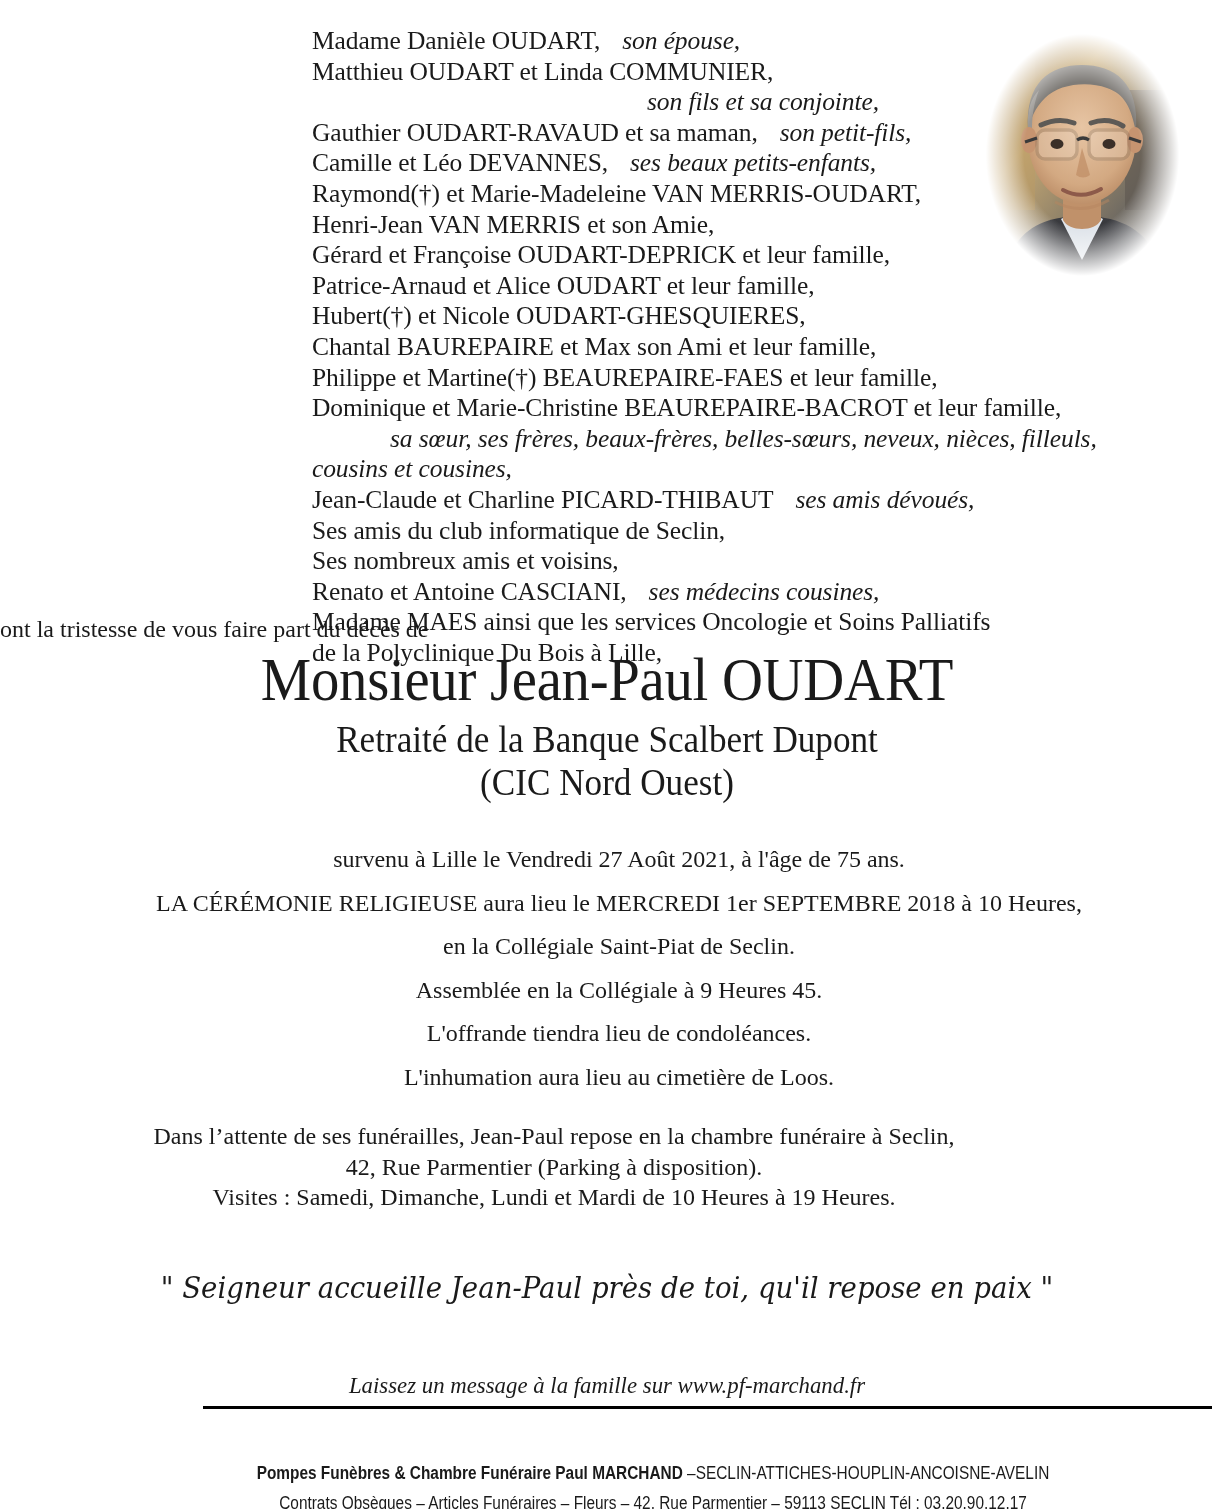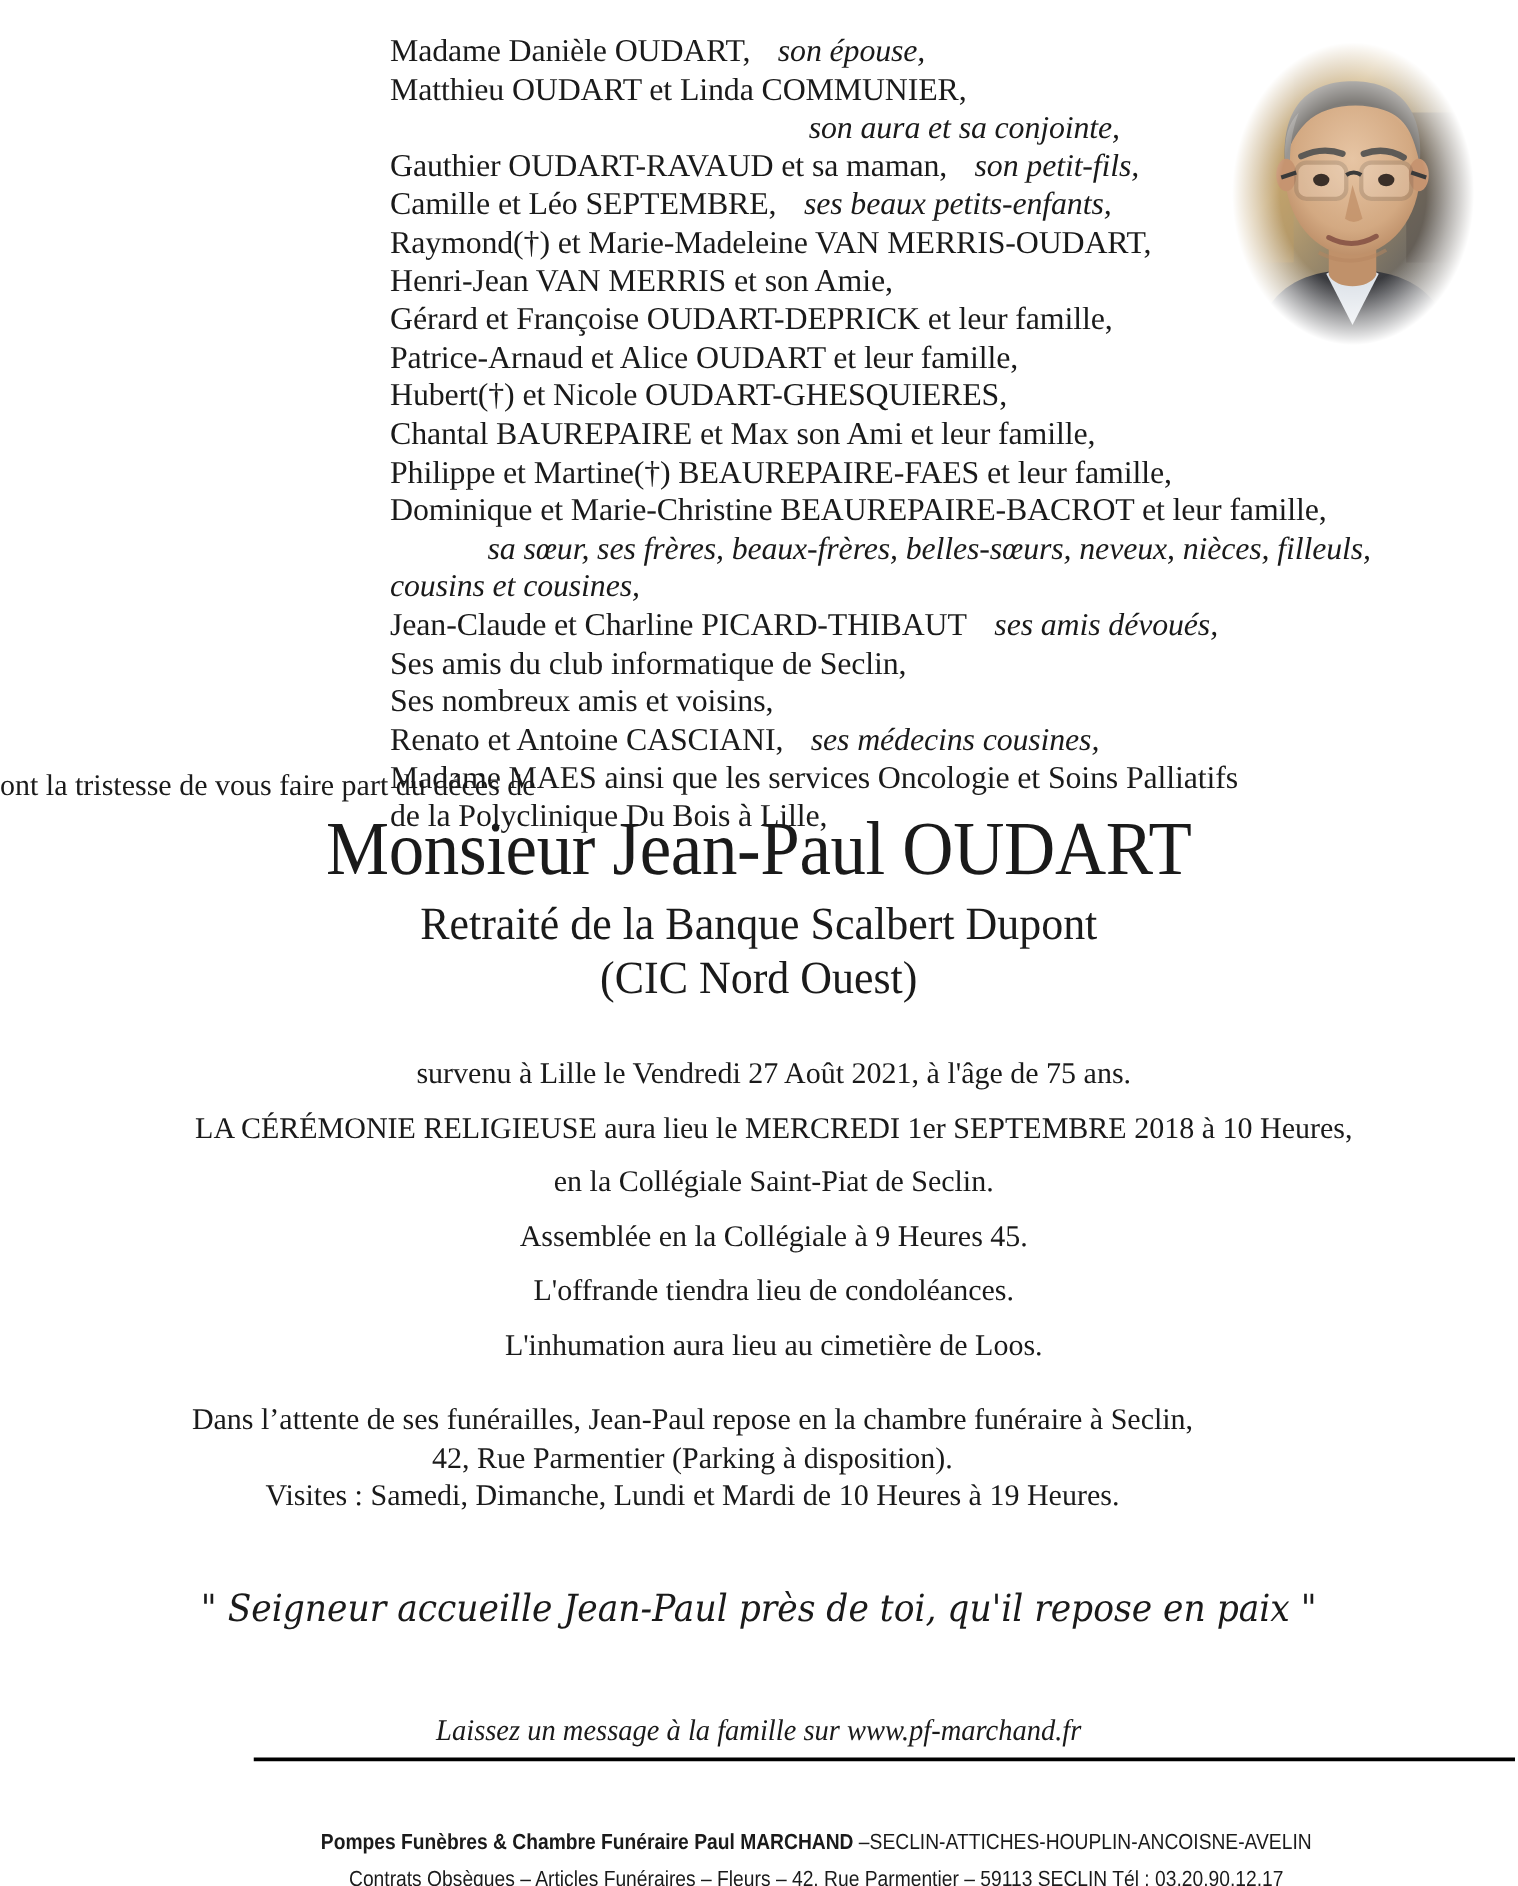--- a/index.html
+++ b/index.html
@@ -249,23 +249,23 @@
 
         <path d="M80 182 q27 14 54 -2" stroke="#b6855f" stroke-width="3" fill="none" opacity="0.5"></path>
       </svg>
     </div>
     <div class="portrait-vignette"></div>
   </div>
 
   <div class="family">
     <div class="line"><span>Madame Danièle OUDART,</span><span class="sp-before"></span><em>son épouse,</em></div>
     <div class="line"><span>Matthieu OUDART et Linda COMMUNIER,</span></div>
-    <div class="line ind-1"><em>son aura et sa conjointe,</em></div>
+    <div class="line ind-1"><em>son fils et sa conjointe,</em></div>
     <div class="line"><span>Gauthier OUDART-RAVAUD et sa maman,</span><span class="sp-before"></span><em>son petit-fils,</em></div>
-    <div class="line"><span>Camille et Léo SEPTEMBRE,</span><span class="sp-before"></span><em>ses beaux petits-enfants,</em></div>
+    <div class="line"><span>Camille et Léo DEVANNES,</span><span class="sp-before"></span><em>ses beaux petits-enfants,</em></div>
     <div class="line"><span>Raymond(†) et Marie-Madeleine VAN MERRIS-OUDART,</span></div>
     <div class="line"><span>Henri-Jean VAN MERRIS et son Amie,</span></div>
     <div class="line"><span>Gérard et Françoise OUDART-DEPRICK et leur famille,</span></div>
     <div class="line"><span>Patrice-Arnaud et Alice OUDART et leur famille,</span></div>
     <div class="line"><span>Hubert(†) et Nicole OUDART-GHESQUIERES,</span></div>
     <div class="line"><span>Chantal BAUREPAIRE et Max son Ami et leur famille,</span></div>
     <div class="line"><span>Philippe et Martine(†) BEAUREPAIRE-FAES et leur famille,</span></div>
     <div class="line"><span>Dominique et Marie-Christine BEAUREPAIRE-BACROT et leur famille,</span></div>
     <div class="line ind-2"><em>sa sœur, ses frères, beaux-frères, belles-sœurs, neveux, nièces, filleuls,</em></div>
     <div class="line"><em>cousins et cousines,</em></div>

